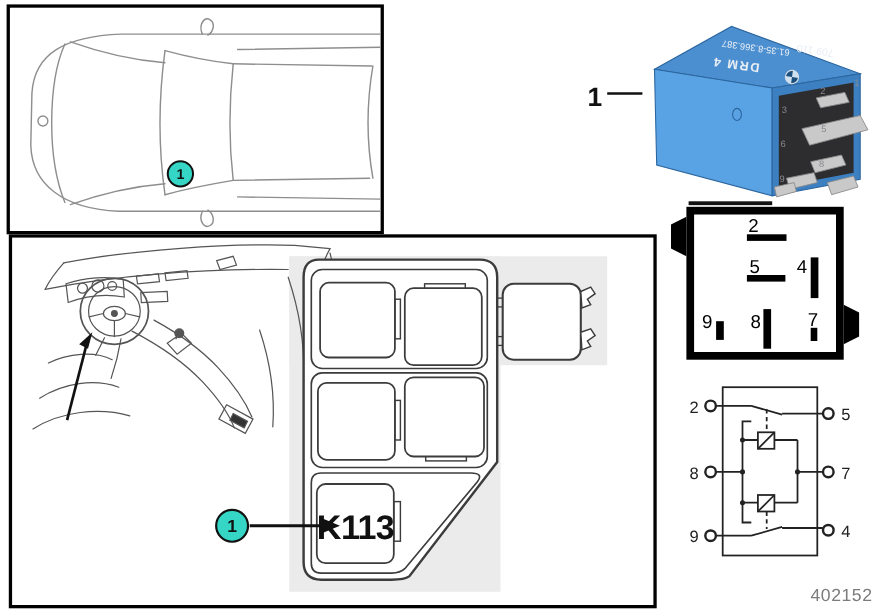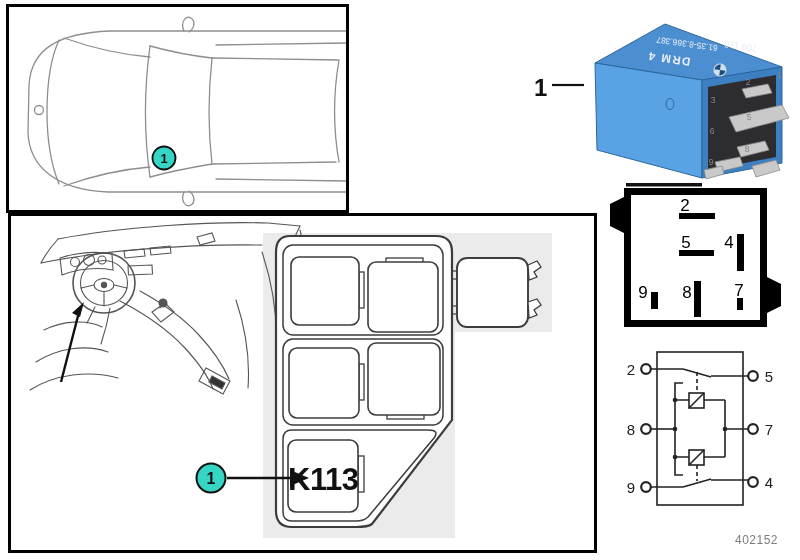--- a/index.html
+++ b/index.html
@@ -3,22 +3,22 @@
 <meta charset="utf-8">
 <style>
   html,body{margin:0;padding:0;background:#fff;}
   #stage{position:relative;width:800px;height:560px;background:#ffffff;overflow:hidden;
          font-family:"Liberation Sans",sans-serif;}
   .frame{position:absolute;border:3px solid #000;background:#fff;box-sizing:border-box;}
   #car-frame{left:6px;top:4px;width:343px;height:209px;}
   #interior-frame{left:8px;top:213px;width:589px;height:340px;}
   svg{display:block;}
   .abs{position:absolute;}
-  #footer-number{position:absolute;left:735px;top:533px;width:60px;text-align:left;
-                 font-size:12px;color:#7c7c7c;letter-spacing:.5px;}
+  #footer-number{position:absolute;left:735px;top:533px;width:60px;text-align:center;
+                 font-size:16px;color:#7c7c7c;letter-spacing:.5px;}
   text{font-family:"Liberation Sans",sans-serif;}
 </style>
 </head>
 <body>
 
 <div id="stage">
 
   <div id="car-frame" class="frame">
     <svg width="337" height="203" viewBox="9 7 337 203">
       <g fill="none" stroke="#8e8e8e" stroke-width="1.3" stroke-linecap="round">

